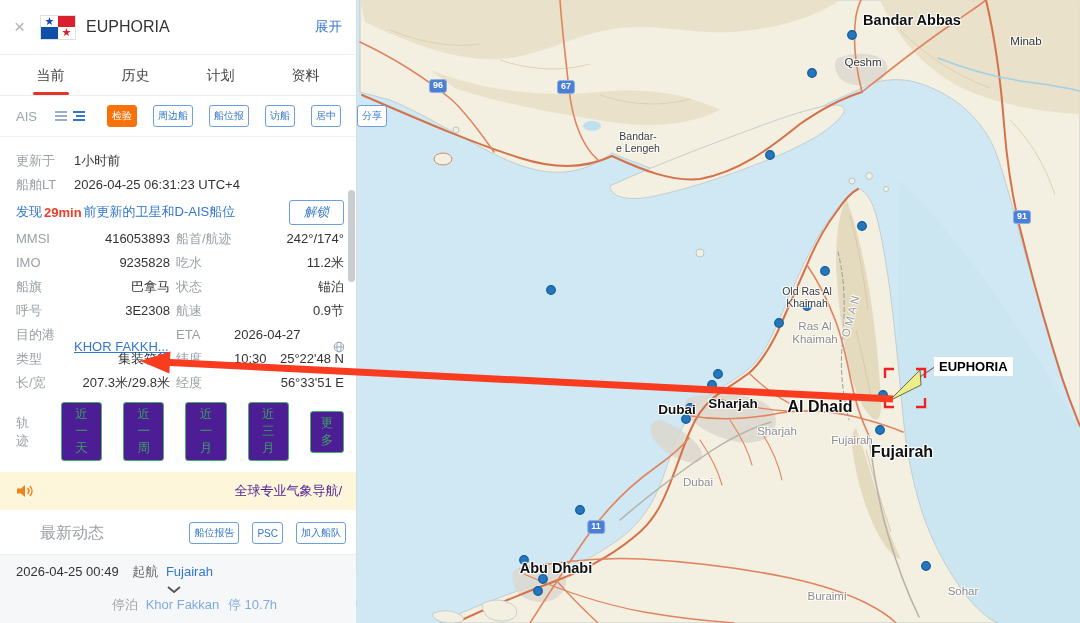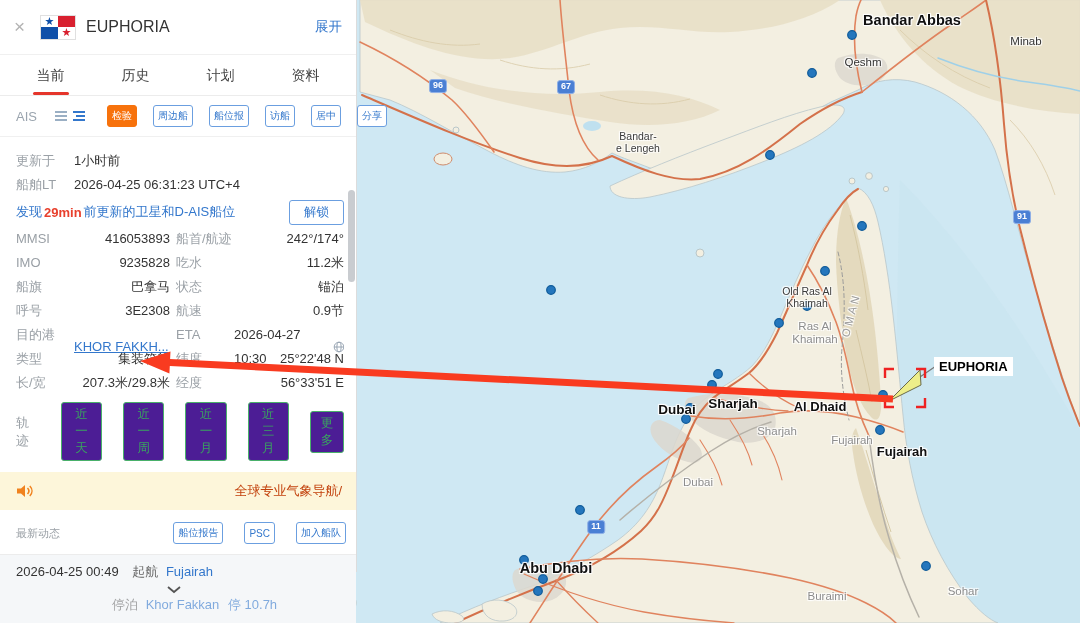--- a/index.html
+++ b/index.html
@@ -7,21 +7,21 @@
        font-family:"Liberation Sans",sans-serif;background:#cfe8f3;}
   .stage{position:absolute;left:0;top:0;width:1080px;height:623px;overflow:hidden;}
   svg.map{position:absolute;left:0;top:0;}
 
   
   .mlbl{position:absolute;transform:translate(-50%,-50%);white-space:pre-line;text-align:center;
         color:#333;font-size:11.5px;line-height:1.15;pointer-events:none;
         text-shadow:1px 1px 1px #fff,-1px -1px 1px #fff,1px -1px 1px #fff,-1px 1px 1px #fff;}
   .mlbl.city{font-weight:bold;font-size:13.5px;color:#101010;}
   .mlbl.city-lg{font-weight:bold;font-size:14.5px;color:#101010;}
-  .mlbl.city-sm{font-weight:bold;font-size:13px;color:#101010;}
+  .mlbl.city-sm{font-weight:bold;font-size:16px;color:#101010;}
   .mlbl.area{color:#8d8d8d;}
   .mlbl.sm{font-size:10.5px;color:#3a3a3a;}
   .mlbl.oman{color:#9b9b9b;font-size:11px;letter-spacing:3px;transform:translate(-50%,-50%) rotate(-75deg);}
   .shield{position:absolute;transform:translate(-50%,-50%);background:#4a7fd4;color:#fff;
           font-size:9px;font-weight:bold;padding:1px 3px;border-radius:3px;border:1px solid #8fb0e6;line-height:1.1;}
   .vlabel{position:absolute;left:934px;top:357px;background:#fff;padding:2px 5px;
           font-size:13px;font-weight:bold;color:#000;}
 
   
   .panel{position:absolute;left:0;top:0;width:356px;height:572px;background:#fff;z-index:20;
@@ -48,38 +48,38 @@
        padding:3px 4px;white-space:nowrap;cursor:pointer;}
   .btn.orange{background:#f7720c;border-color:#f7720c;color:#fff;}
   .p-body{padding:12px 12px 0 16px;}
   .uprow{display:flex;height:24px;line-height:24px;}
   .lab{color:#9aa0a6;}
   .uprow .lab{width:58px;flex:0 0 auto;}
   .uprow .val{flex:1;}
   .notice{display:flex;align-items:center;height:30px;color:#3377cc;}
   .notice .hl{color:#e8402d;font-weight:bold;margin:0 2px;}
   .unlock{margin-left:auto;border:1px solid #6b9fe0;color:#3377cc;background:#fff;border-radius:3px;
-          font-size:12.5px;padding:3px 14px;cursor:pointer;}
+          font-size:12.5px;padding:3px 14px;cursor:pointer;font-style:italic;}
   .row{display:grid;grid-template-columns:58px 96px 64px 1fr;height:24px;line-height:24px;}
   .v1{text-align:right;}
   .l2{padding-left:6px;color:#9aa0a6;}
   .v2{text-align:right;}
   .cellflex{display:flex;align-items:center;gap:3px;}
   .cellflex.right{justify-content:flex-end;}
   .link{color:#3377cc;text-decoration:underline;cursor:pointer;white-space:nowrap;}
   .track-row{display:flex;align-items:center;gap:21px;margin-top:7px;}
   .track-row .lab{width:42px;}
   .gbtn{border:1px solid #49b06a;color:#3aa35f;background:#4c1d95;border-radius:3px;
         font-size:12.5px;padding:3px 9px;cursor:pointer;}
   .p-banner{margin-top:11px;height:38px;background:#fdf6da;display:flex;align-items:center;
             justify-content:space-between;padding:0 14px 0 16px;}
-  .banner-txt{color:#c2410c;font-size:13px;}
+  .banner-txt{color:#4c1d95;font-size:13px;}
   .p-latest{display:flex;align-items:center;justify-content:space-between;padding:12px 10px 10px 16px;}
-  .latest-lab{color:#9aa0a6;font-size:11px;}
-  .latest-btns{display:flex;gap:21px;padding-left:39px;}
+  .latest-lab{color:#9aa0a6;font-size:16px;margin-left:24px;}
+  .latest-btns{display:flex;gap:13px;padding-left:39px;}
   .p-timeline{background:#f5f7f9;padding:6px 0 0 16px;height:90px;border-top:1px solid #ececec;}
   .t-row{height:22px;line-height:22px;font-size:13px;color:#333;white-space:nowrap;}
   .t-act{color:#666;margin:0 4px 0 10px;}
   .t-link{color:#3377cc;cursor:pointer;}
   .chev{margin:2px 0 0 150px;display:block;}
   .t-row2{margin-left:96px;opacity:.6;}
   .t-row2 .t-act{margin-left:0;}
   .p-thumb{position:absolute;top:190px;right:1px;width:7px;height:92px;background:#c9ccd0;border-radius:4px;}
 
   .arrow-overlay{position:absolute;left:0;top:0;z-index:40;pointer-events:none;}

